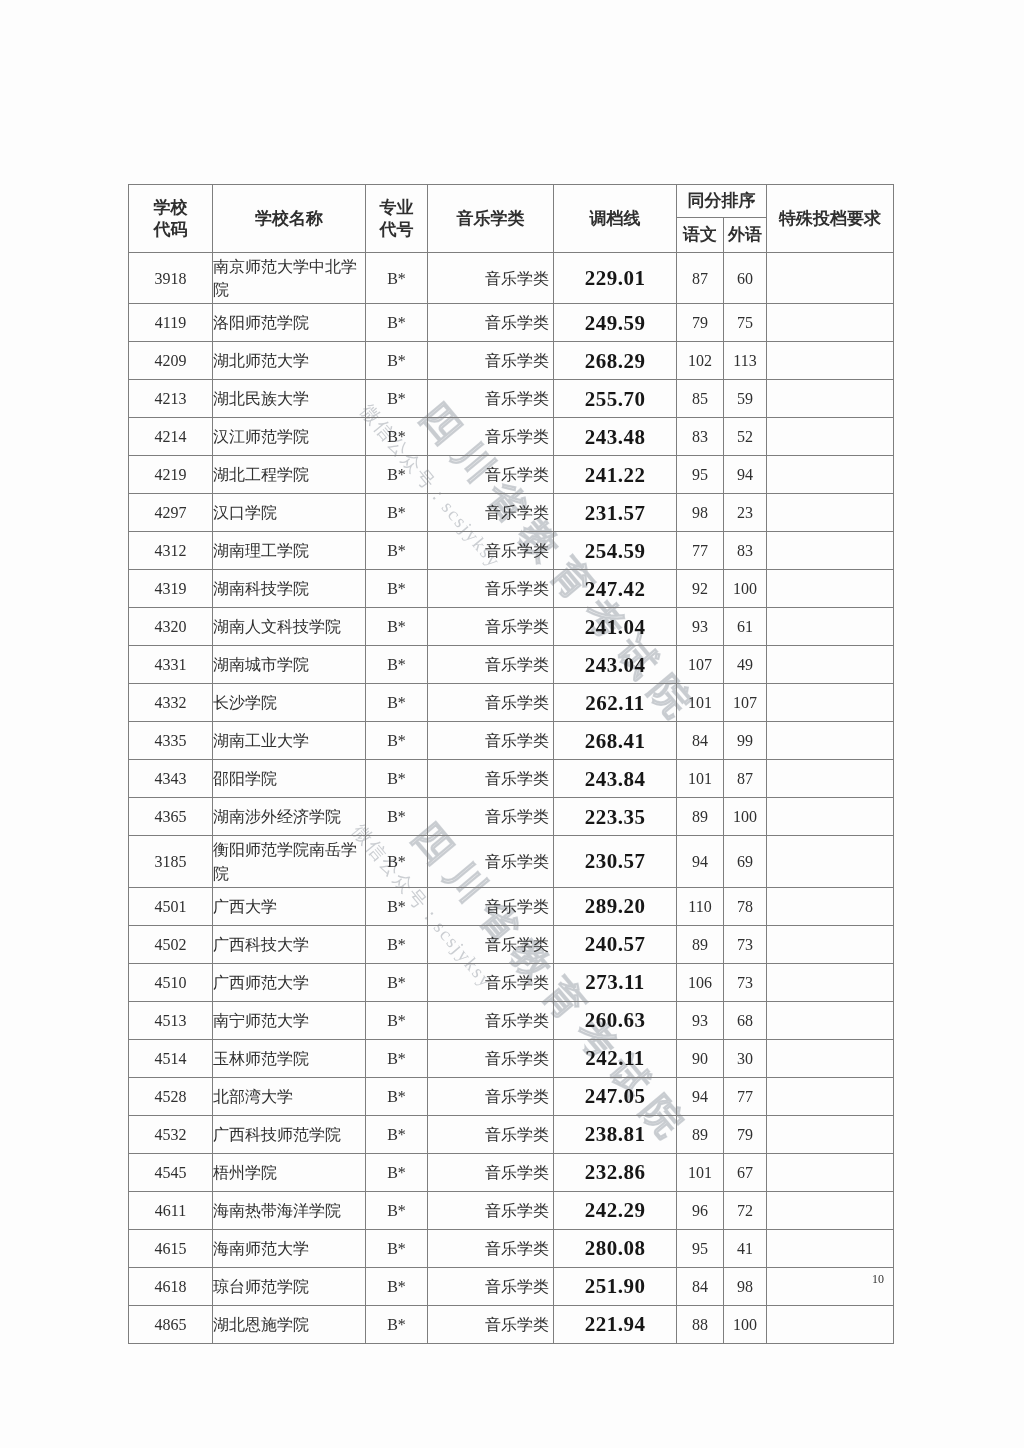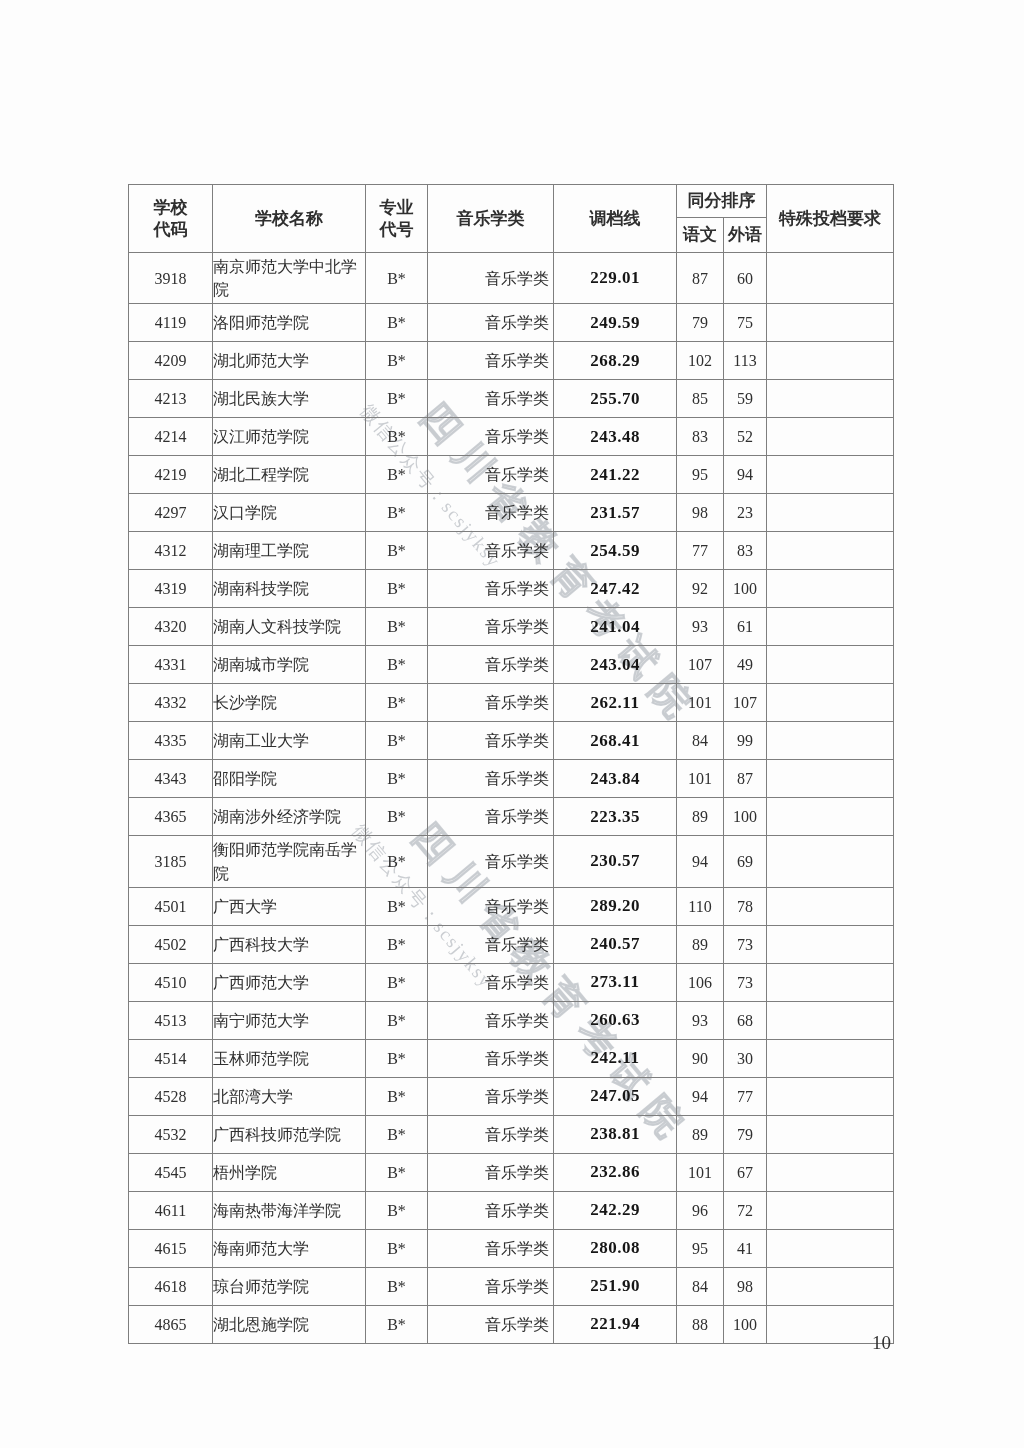--- a/index.html
+++ b/index.html
@@ -67,29 +67,29 @@
     height:33px;
     font-size:16px;
     line-height:1.45;
     padding:2px 4px;
     word-break:break-all;
   }
   td.c-code{text-align:center;}
   td.c-name{text-align:left;padding-left:0;}
   td.c-mcode{text-align:center;}
   td.c-mname{text-align:right;padding-left:7px;}
-  td.c-cut{text-align:center;font-weight:bold;font-size:17px;color:#161616;letter-spacing:0.5px;}
+  td.c-cut{text-align:center;font-weight:bold;font-size:21px;color:#161616;letter-spacing:0.5px;}
   td.c-chn,td.c-for{text-align:center;}
   td.c-spec{}
 
   
   .pagenum{
     position:absolute;
-    left:872px;top:1332px;
-    font-size:19px;
+    left:872px;top:1272px;
+    font-size:12px;
     color:#333;
     z-index:1;
   }
 </style>
 </head>
 <body>
 
 <div class="page">
 
   <div class="watermark wm1">

